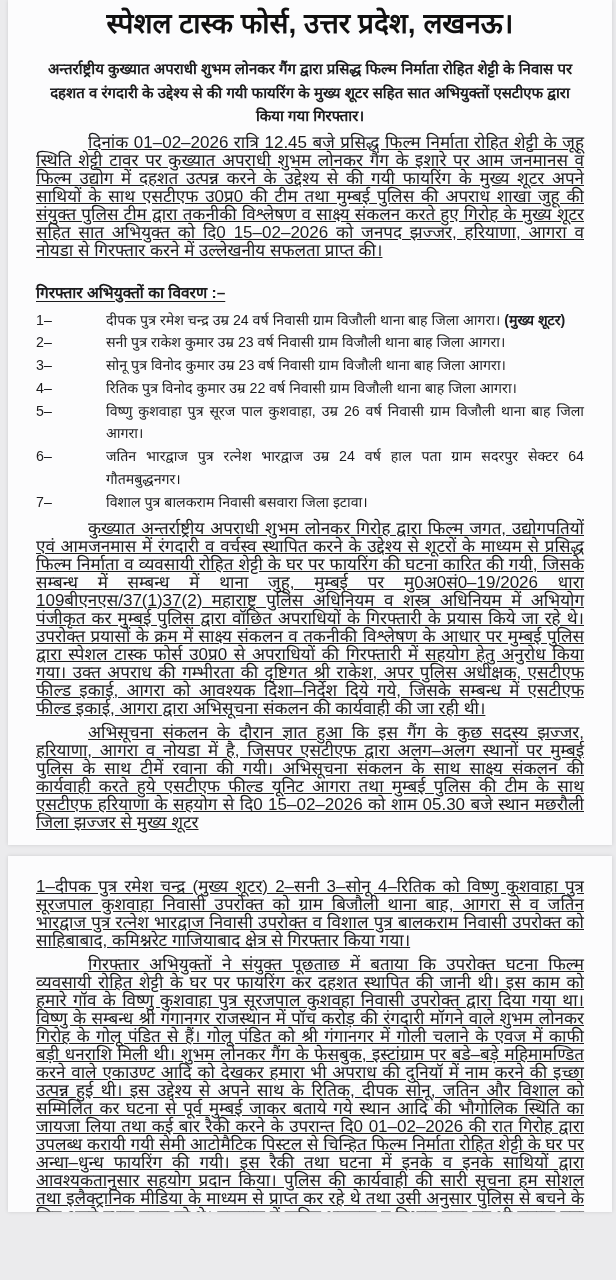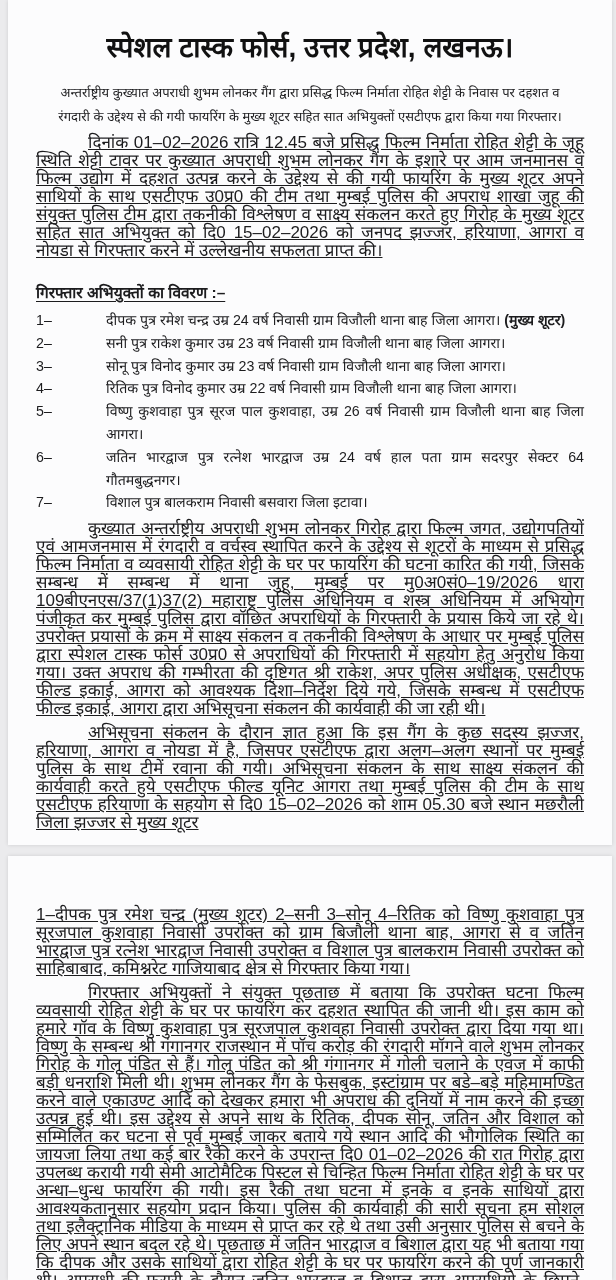--- a/index.html
+++ b/index.html
@@ -22,43 +22,43 @@
   .page {
     background: #fcfcfd;
     margin: 0 4px 0 8px;
     box-sizing: border-box;
     padding: 0 28px;
     overflow: hidden;
     box-shadow: 0 0 4px rgba(0,0,0,0.12);
   }
   .page-1 { height: 845px; }
   .page-gap { height: 11px; }
-  .page-2 { height: 424px; padding-top: 44px; }
+  .page-2 { height: 356px; padding-top: 16px; }
 
   .title {
     text-align: center;
     font-weight: 700;
     font-size: 28px;
     line-height: 40px;
-    padding-top: 28px;
+    padding-top: 4px;
     color: #111;
   }
   .press-note {
     text-align: center;
     font-weight: 700;
     font-size: 16.5px;
     line-height: 22px;
     margin-top: 14px;
     text-decoration: underline;
     text-underline-offset: 3px;
   }
   .headline {
     text-align: center;
-    font-weight: 400;
-    font-size: 13px;
+    font-weight: 700;
+    font-size: 15px;
     line-height: 23.5px;
     margin: 13px 10px 0 10px;
   }
   .body-para {
     font-size: 17px;
     line-height: 18px;
     text-align: justify;
     margin: 6px 0 0 0;
     text-indent: 52px;
     text-decoration: underline;

